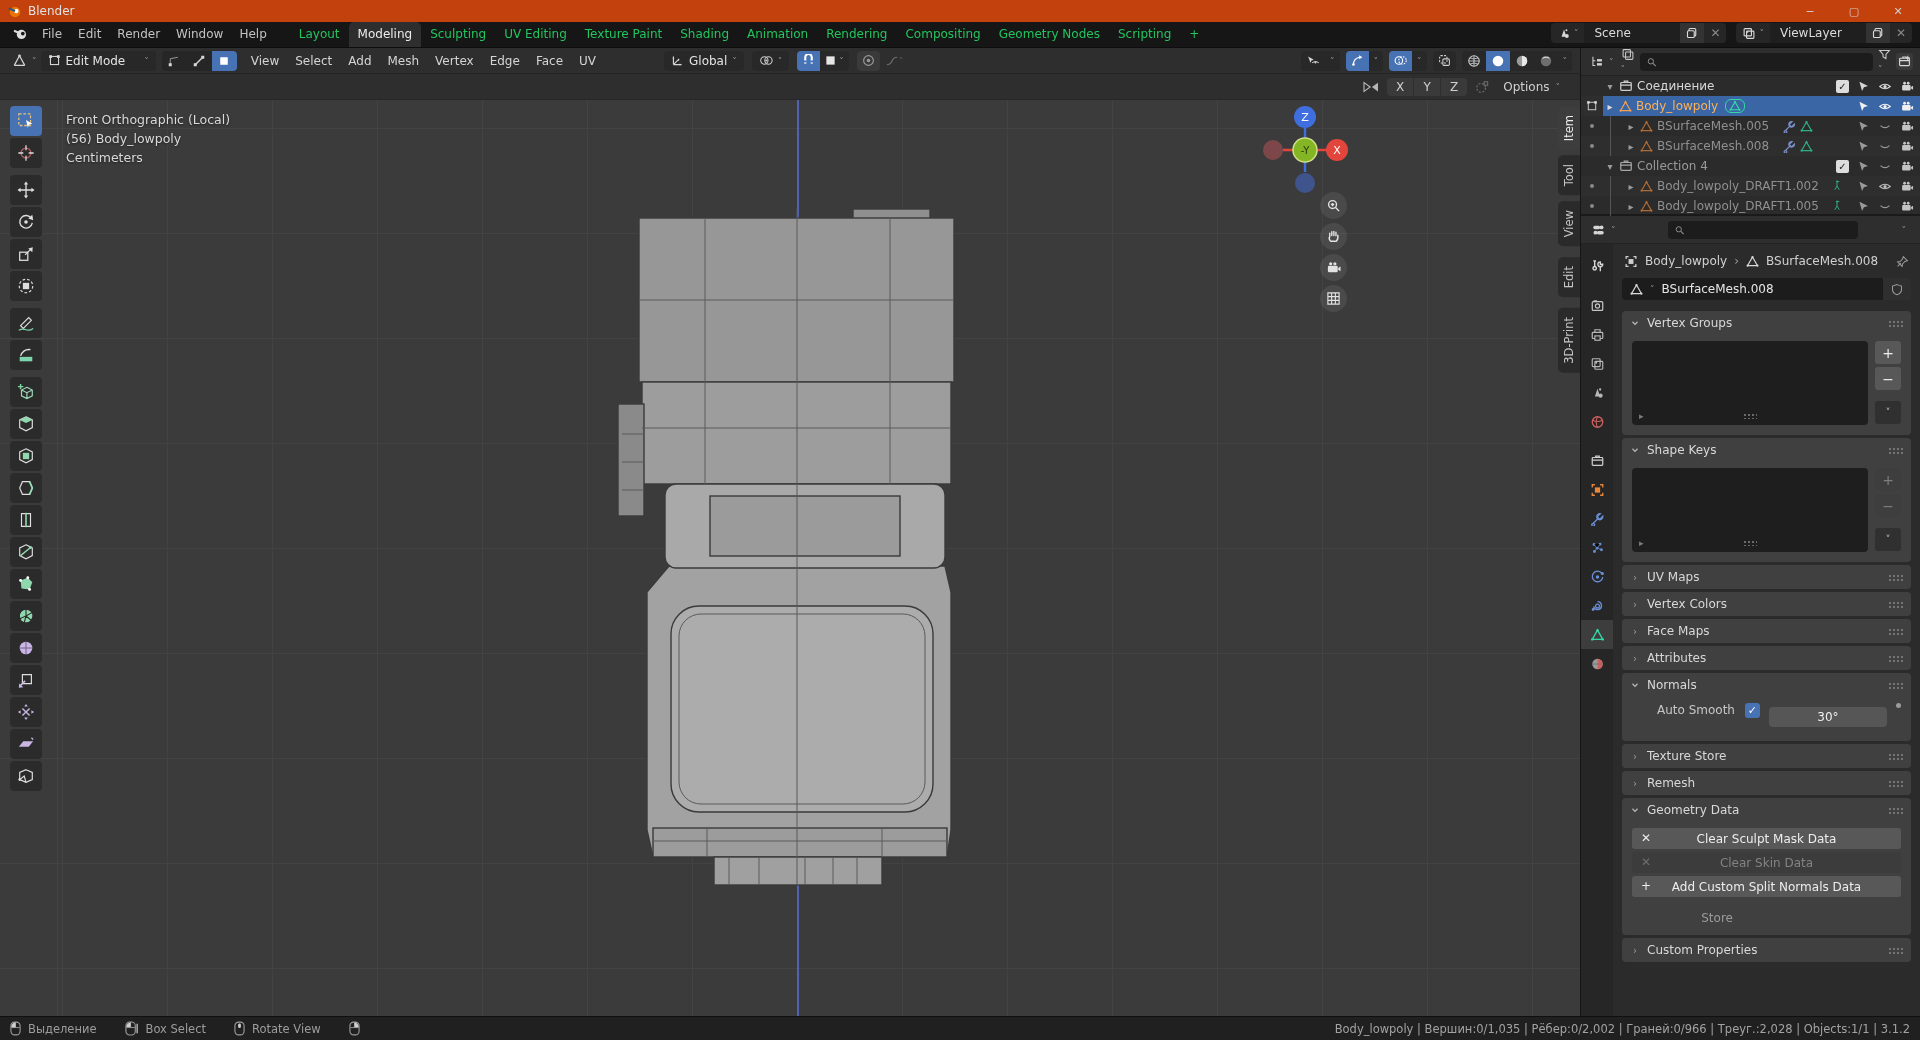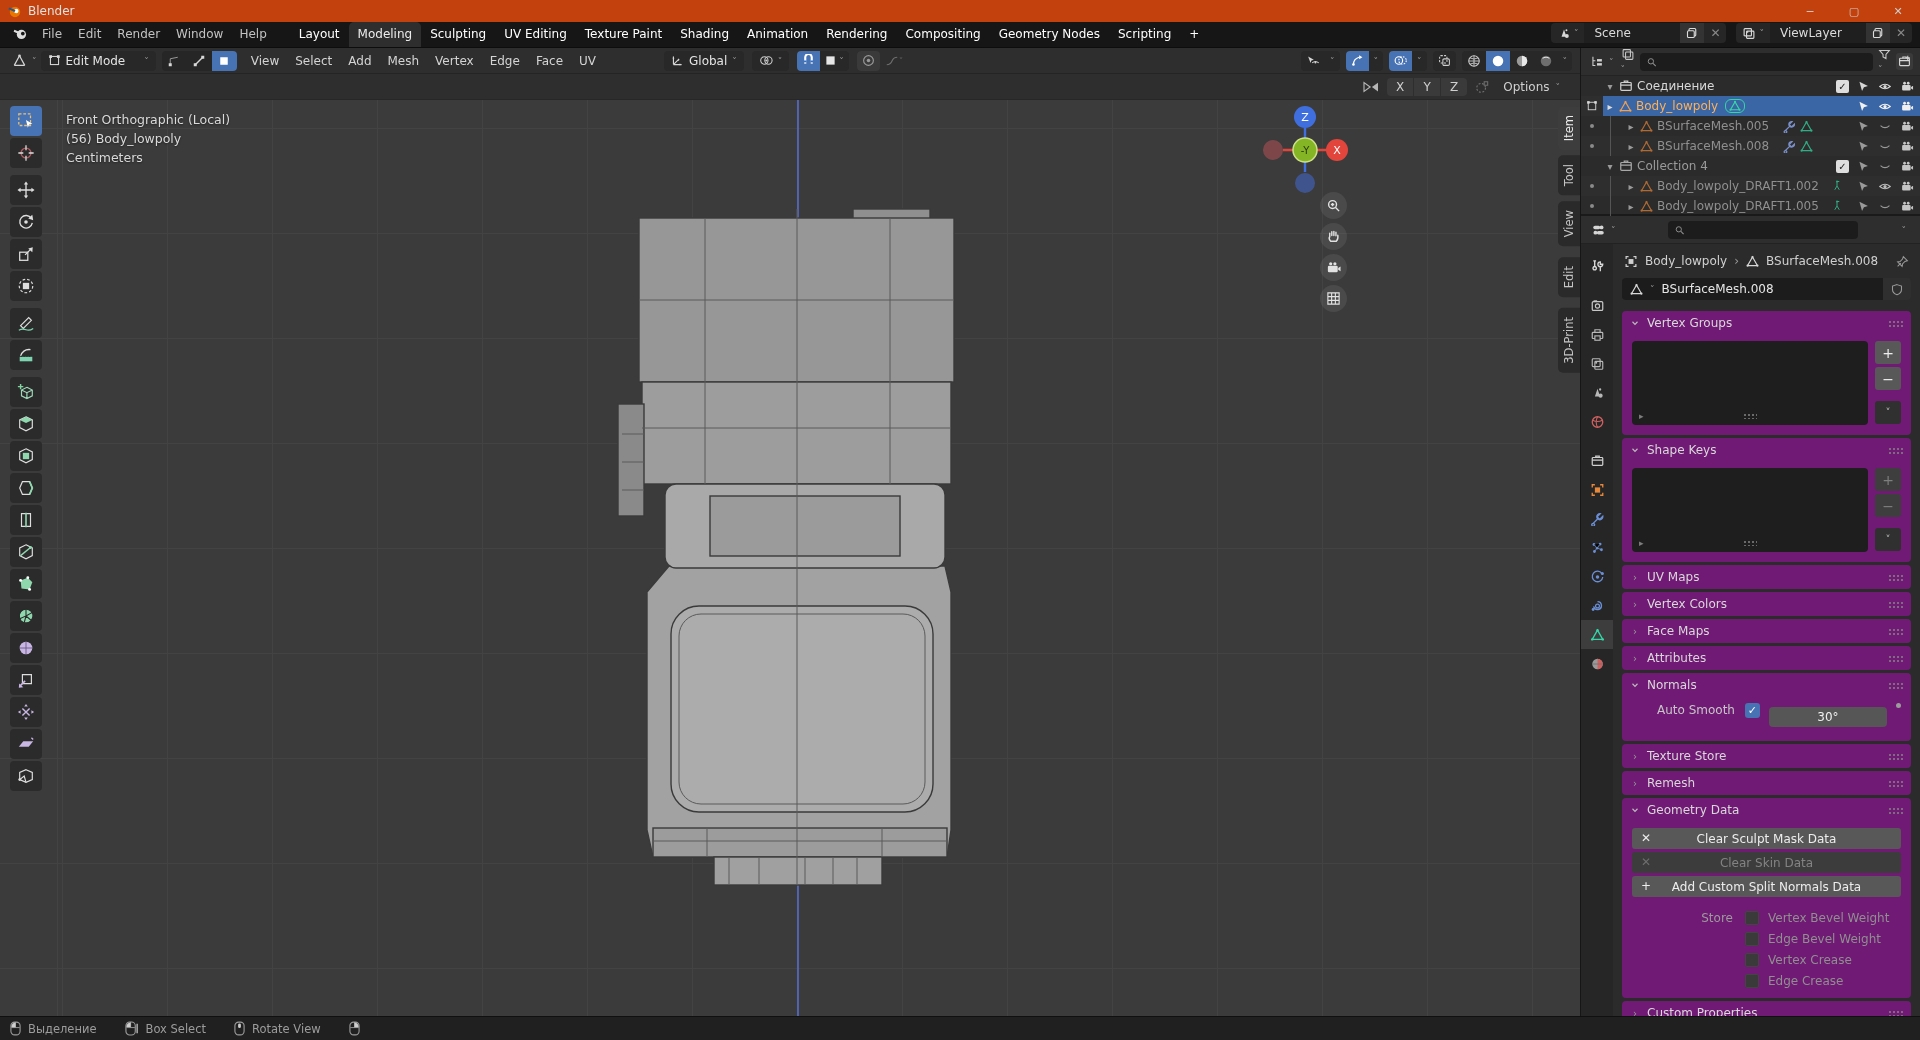--- a/index.html
+++ b/index.html
@@ -9,21 +9,21 @@
 
 .titlebar{height:22px;background:#c2410c;display:flex;align-items:center;padding-left:8px;color:#e2e2e2}
 .titlebar .logo{margin-right:6px}
 .win-controls{margin-left:auto;display:flex}
 .win-btn{width:44px;height:22px;display:flex;align-items:center;justify-content:center;color:#cfcfcf;font-size:11px}
 
 .topbar{height:26px;background:#161616;display:flex;align-items:flex-end;padding:0 8px;border-bottom:1px solid #0d0d0d}
 .tb-left{display:flex;align-items:center;height:26px;gap:2px}
 .menu-item{padding:4px 7px;color:#c2c2c2;border-radius:3px}
 .ws-tabs{display:flex;margin-left:16px;align-items:flex-end}
-.ws-tab{padding:5px 9px 6px;color:#ffffff;border-radius:5px 5px 0 0;white-space:nowrap}
+.ws-tab{padding:5px 9px 6px;color:#22c55e;border-radius:5px 5px 0 0;white-space:nowrap}
 .ws-tab.active{background:#2e2e2e;color:#ececec}
 .tb-right{margin-left:auto;display:flex;align-items:center;gap:10px;height:26px;padding-bottom:2px}
 .id-block{display:flex;align-items:center;background:#262626;border-radius:4px;height:20px;overflow:hidden}
 .id-seg{display:flex;align-items:center;gap:3px;padding:0 6px;height:100%}
 .id-name{background:#1f1f1f;padding:0 10px;height:100%;display:flex;align-items:center;min-width:96px;color:#dcdcdc}
 .id-ico{background:#333;width:24px;justify-content:center}
 .id-x{color:#8a8a8a;padding:0 6px}
 
 .main{display:flex;height:968px}
 .viewport{width:1580px;display:flex;flex-direction:column;position:relative;background:#3b3b3b}
@@ -87,21 +87,21 @@
 .props-tabs{width:32px;background:#262626;padding-top:8px;display:flex;flex-direction:column;align-items:stretch;flex:none}
 .ptab{height:29px;display:flex;align-items:center;justify-content:center}
 .ptab.active{background:#3d3d3d}
 .ptab.gap{margin-top:10px}
 .props-content{flex:1;padding:7px 9px;display:flex;flex-direction:column;gap:3px;overflow:hidden}
 .crumb{display:flex;align-items:center;gap:7px;padding:3px 2px 7px;color:#d0d0d0}
 .crumb .sep{color:#9a9a9a}
 .name-row{display:flex;gap:0;align-items:center;margin-bottom:8px}
 .name-input{flex:1;height:22px;background:#1c1c1c;border-radius:4px 0 0 4px;display:flex;align-items:center;gap:7px;padding:0 8px;color:#e6e6e6}
 .shield-btn{width:28px;height:22px;background:#2f2f2f;border-radius:0 4px 4px 0;display:flex;align-items:center;justify-content:center}
-.panel{background:#701a75;border-radius:4px;flex:none}
+.panel{background:#404040;border-radius:4px;flex:none}
 .panel-h{height:24px;display:flex;align-items:center;gap:7px;padding:0 8px;color:#d8d8d8}
 .grip{margin-left:auto;width:15px;height:7px;background-image:radial-gradient(#858585 1px,transparent 1.3px);background-size:4px 4px;opacity:.75}
 .panel-b{padding:6px 10px 10px}
 .list-wrap{display:flex}
 .listbox{flex:1;height:84px;background:#1e1e1e;border-radius:4px;position:relative}
 .listbox .mini-tri{position:absolute;left:7px;bottom:4px;color:#7d7d7d;font-size:9px}
 .listbox .mini-grip{position:absolute;left:50%;bottom:6px;width:14px;height:6px;margin-left:-7px;background-image:radial-gradient(#6a6a6a 1px,transparent 1.2px);background-size:4px 4px}
 .list-col{display:flex;flex-direction:column;gap:3px;margin-left:7px}
 .sq-btn{width:26px;height:23px;background:#585858;border-radius:3px;color:#ededed;display:flex;align-items:center;justify-content:center;font-size:14px}
 .sq-btn.dim2{background:#3e3e3e;color:#7e7e7e}
@@ -1169,38 +1169,20 @@
             <div class="wide-btn disabled">
                   <span class="bico">✕</span>
                   <span>Clear Skin Data</span>
                 </div>
             <div class="wide-btn">
                   <span class="bico">+</span>
                   <span>Add Custom Split Normals Data</span>
                 </div>
             <div class="store">
               <span class="store-label">Store</span>
-              <div class="flags">
-                <span class="flag">
-                      <span class="box"></span>
-                      <span>Vertex Bevel Weight</span>
-                    </span>
-                <span class="flag">
-                      <span class="box"></span>
-                      <span>Edge Bevel Weight</span>
-                    </span>
-                <span class="flag">
-                      <span class="box"></span>
-                      <span>Vertex Crease</span>
-                    </span>
-                <span class="flag">
-                      <span class="box"></span>
-                      <span>Edge Crease</span>
-                    </span>
-              </div>
             </div>
           </div>
         </div>
 
         <div class="panel">
               <div class="panel-h">
                 <span class="tw">›</span>
                 <span>Custom Properties</span>
                 <span class="grip"></span>
               </div>
@@ -1237,13 +1219,14 @@
     <span>Rotate View</span>
     </span>
   <span class="hint">
     <svg width="11" height="15" viewBox="0 0 12 16">
         <rect x="1" y="1" width="10" height="14" rx="4" fill="none" stroke="#9c9c9c" stroke-width="1.2"></rect>
         <path d="M1.5 7 H10.5 M6 1 V7" stroke="#9c9c9c" stroke-width="1"></path>
         <path d="M10.5 6 a4.5 4.5 0 0 0 -4.5 -4.5 V6.5 H10.5Z" fill="#cfcfcf"></path>
       </svg>
     <span></span>
     </span>
+  <span class="stats">Body_lowpoly | Вершин:0/1,035 | Рёбер:0/2,002 | Граней:0/966 | Треуг.:2,028 | Objects:1/1 | 3.1.2</span>
 </div>
 
 </body></html>

